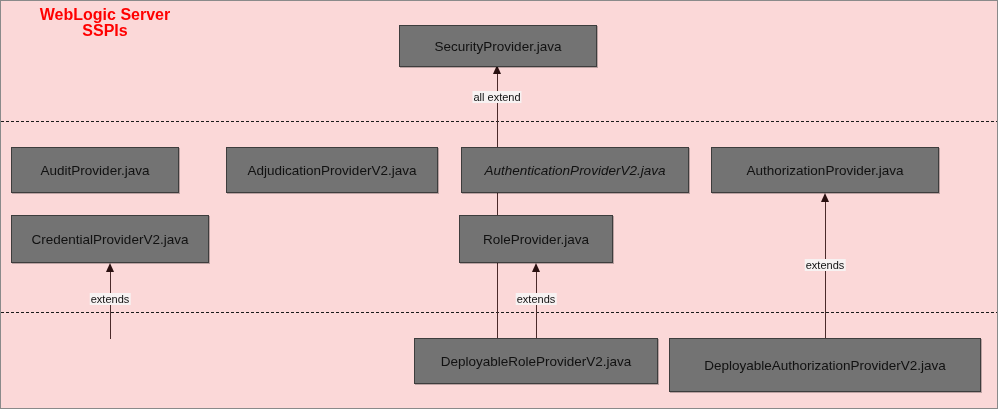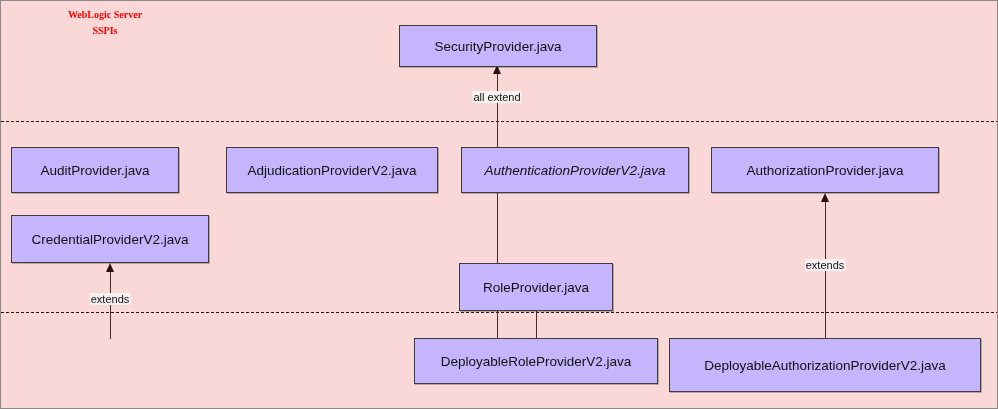--- a/index.html
+++ b/index.html
@@ -17,29 +17,28 @@
     overflow: hidden;
     font-family: "Liberation Sans", sans-serif;
   }
   .title {
     position: absolute;
     left: 14px;
     top: 6px;
     width: 180px;
     color: #ff0000;
     font-weight: bold;
-    font-size: 10px;
+    font-size: 16px;
     line-height: 16px;
     text-align: center;
     white-space: pre-line;
-    font-family: Liberation Serif, serif;
   }
   .node {
     position: absolute;
-    background: #c4b5fd;
+    background: #737373;
     border: 1.5px solid #3d3d3d;
     box-sizing: border-box;
     display: flex;
     align-items: center;
     justify-content: center;
     text-align: center;
     font-size: 13.5px;
     color: #111111;
     line-height: 17px;
     white-space: pre-line;
@@ -108,20 +107,20 @@
   <div class="node" style="left:10px; top:146px; width:168px; height:46px;">AuditProvider.java</div>
 
   <div class="node" style="left:225px; top:146px; width:212px; height:46px;">AdjudicationProviderV2.java</div>
 
   <div class="node" style="left:460px; top:146px; width:228px; height:46px;font-style:italic;">AuthenticationProviderV2.java</div>
 
   <div class="node" style="left:710px; top:146px; width:228px; height:46px;">AuthorizationProvider.java</div>
 
   <div class="node" style="left:10px; top:214px; width:198px; height:48px;">CredentialProviderV2.java</div>
 
-  <div class="node" style="left:458px; top:214px; width:154px; height:48px;margin-top:48px;">RoleProvider.java</div>
+  <div class="node" style="left:458px; top:214px; width:154px; height:48px;">RoleProvider.java</div>
 
 
   <div class="node" style="left:413px; top:337px; width:244px; height:46px;">DeployableRoleProviderV2.java</div>
 
   <div class="node" style="left:668px; top:337px; width:312px; height:54px;">DeployableAuthorizationProviderV2.java</div>
 
 </div>
 
 </body></html>

